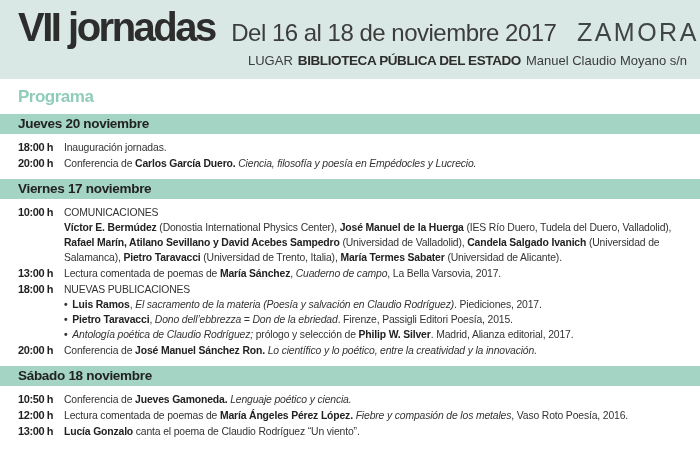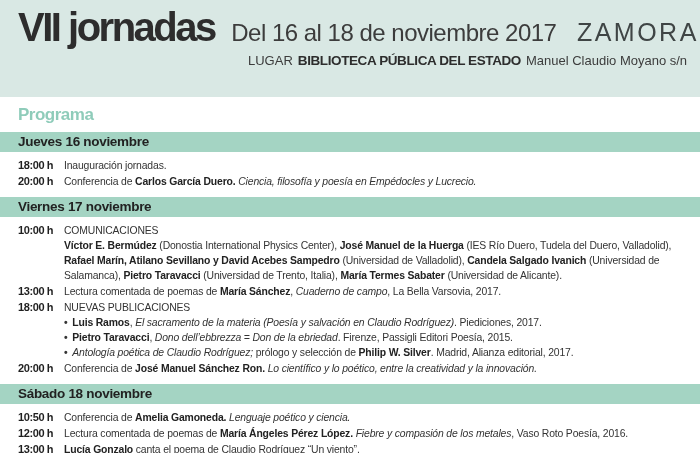--- a/index.html
+++ b/index.html
@@ -10,21 +10,21 @@
     --body-text:#333333;
   }
   *{box-sizing:border-box;}
   html,body{margin:0;padding:0;}
   body{
     width:700px;height:453px;overflow:hidden;background:#ffffff;
     font-family:"Liberation Sans",sans-serif;color:var(--body-text);
   }
   
   .header{
-    height:97px;background:var(--header-bg);padding:5px 10px 0 18px;
+    height:79px;background:var(--header-bg);padding:5px 10px 0 18px;
   }
   .row1{white-space:nowrap;}
   .title{
     display:inline-block;font-size:40px;font-weight:bold;color:var(--ink);
     letter-spacing:-2.5px;vertical-align:baseline;
   }
   .dates{
     display:inline-block;font-size:24px;color:#3c3c3c;margin-left:12px;
     letter-spacing:-0.5px;
   }
@@ -68,21 +68,21 @@
   </div>
   <div class="row2">
     <span class="venue-label">LUGAR</span><span class="venue-name">BIBLIOTECA PÚBLICA DEL ESTADO</span><span class="venue-address">Manuel Claudio Moyano s/n</span>
   </div>
 </header>
 
 <div class="programa">Programa</div>
 
 <main>
     <section class="day-section">
-      <div class="day-bar">Jueves 16 noviembre</div>
+      <div class="day-bar">Jueves 20 noviembre</div>
       <div class="events">
         <div class="event">
           <div class="time">18:00 h</div>
           <div class="desc">
             <p class="line"><span class="r">Inauguración jornadas.</span></p>
           </div>
         </div>
         <div class="event">
           <div class="time">20:00 h</div>
           <div class="desc">
@@ -123,21 +123,21 @@
           </div>
         </div>
       </div>
     </section>
     <section class="day-section">
       <div class="day-bar">Sábado 18 noviembre</div>
       <div class="events">
         <div class="event">
           <div class="time">10:50 h</div>
           <div class="desc">
-            <p class="line"><span class="r">Conferencia de </span><span class="b">Amelia Gamoneda.</span><span class="r"> </span><span class="i">Lenguaje poético y ciencia.</span></p>
+            <p class="line"><span class="r">Conferencia de </span><span class="b">Jueves Gamoneda.</span><span class="r"> </span><span class="i">Lenguaje poético y ciencia.</span></p>
           </div>
         </div>
         <div class="event">
           <div class="time">12:00 h</div>
           <div class="desc">
             <p class="line"><span class="r">Lectura comentada de poemas de </span><span class="b">María Ángeles Pérez López.</span><span class="r"> </span><span class="i">Fiebre y compasión de los metales</span><span class="r">, Vaso Roto Poesía, 2016.</span></p>
           </div>
         </div>
         <div class="event">
           <div class="time">13:00 h</div>

